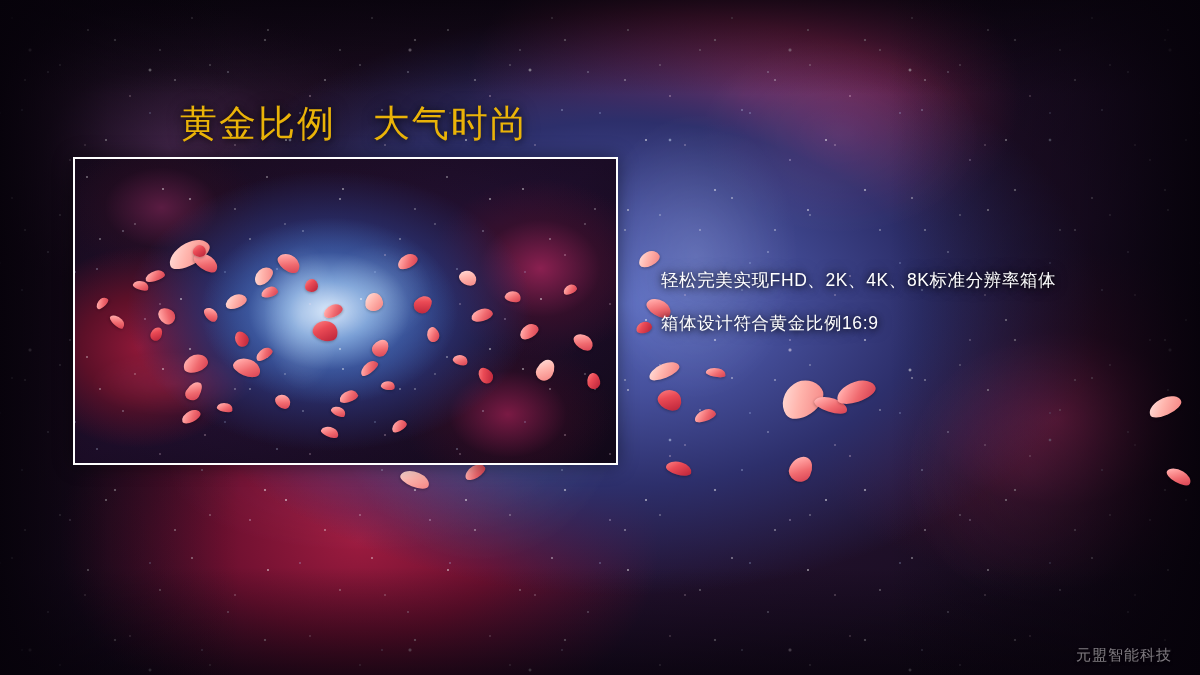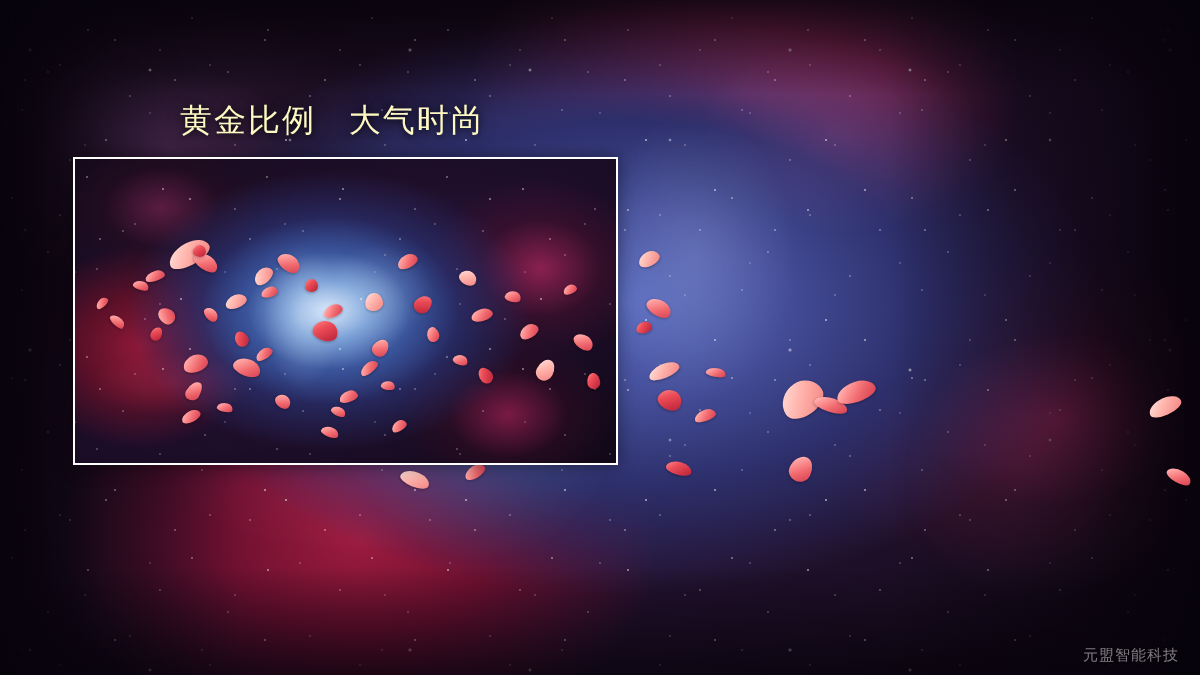--- a/index.html
+++ b/index.html
@@ -74,21 +74,21 @@
       radial-gradient(2px 2px at 60px 60px, rgba(255,255,255,.95), transparent),
       radial-gradient(1.8px 1.8px at 200px 130px, rgba(220,235,255,.9), transparent),
       radial-gradient(2.2px 2.2px at 320px 40px, rgba(255,240,250,.85), transparent);
     background-size:380px 300px; background-position:90px 10px;
     opacity:.85;
   }
 
   
   .headline{
     position:absolute; left:180px; top:101px;
-    font-size:32px; line-height:1.22; color:#fef9c3;
+    font-size:37px; line-height:1.22; color:#eab308;
     letter-spacing:2px; white-space:pre;
     text-shadow:0 1px 7px rgba(0,0,0,.75), 0 0 18px rgba(0,0,0,.45);
   }
 
   
   .frame{
     position:absolute; left:73px; top:157px;
     width:545px; height:308px;
     border:2px solid #ffffff;
     overflow:hidden;
@@ -131,21 +131,21 @@
     position:absolute; left:661px; top:259px; width:530px;
   }
   .body-copy p{
     font-size:17.5px; line-height:43px; color:#ffffff;
     letter-spacing:.6px; white-space:nowrap;
     text-shadow:0 1px 6px rgba(0,0,0,.85), 0 0 14px rgba(0,0,0,.6);
   }
 
   
   .watermark{
-    position:absolute; right:21px; bottom:10px;
+    position:absolute; right:28px; bottom:10px;
     font-size:15px; letter-spacing:1px;
     color:rgba(200,196,200,.62);
     text-shadow:0 1px 3px rgba(0,0,0,.6);
   }
 </style>
 </head>
 <body>
 
 <div class="slide">
 
@@ -227,16 +227,18 @@
         <div class="petal pale" style="left: 462px; top: 200px; width: 17px; height: 22px; transform: rotate(26deg);"></div>
         <div class="petal thin" style="left: 488px; top: 126px; width: 14px; height: 9px; transform: rotate(-20deg);"></div>
         <div class="petal" style="left: 498px; top: 176px; width: 21px; height: 14px; transform: rotate(36deg);"></div>
         <div class="petal deep" style="left: 512px; top: 214px; width: 13px; height: 16px; transform: rotate(-12deg);"></div>
         <div class="petal thin" style="left: 246px; top: 268px; width: 18px; height: 10px; transform: rotate(24deg);"></div>
         <div class="petal thin" style="left: 316px; top: 262px; width: 16px; height: 10px; transform: rotate(-28deg);"></div>
       </div>
   </div>
 
   <div class="body-copy">
+    <p>轻松完美实现FHD、2K、4K、8K标准分辨率箱体</p>
+    <p>箱体设计符合黄金比例16:9</p>
   </div>
 
   <div class="watermark">元盟智能科技</div>
 </div>
 
 </body></html>

